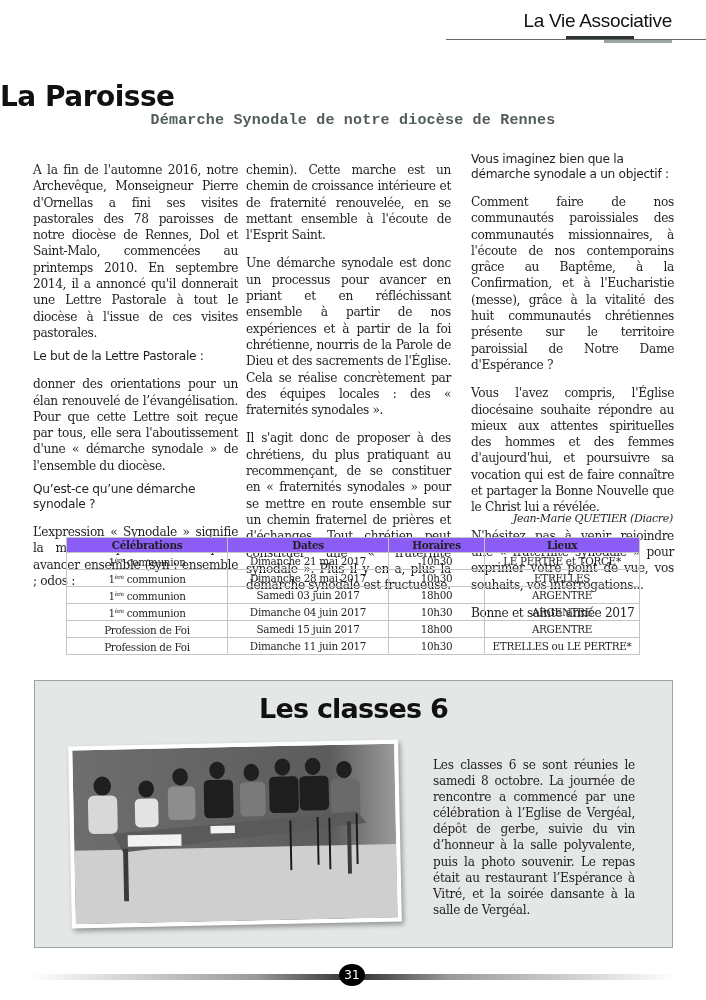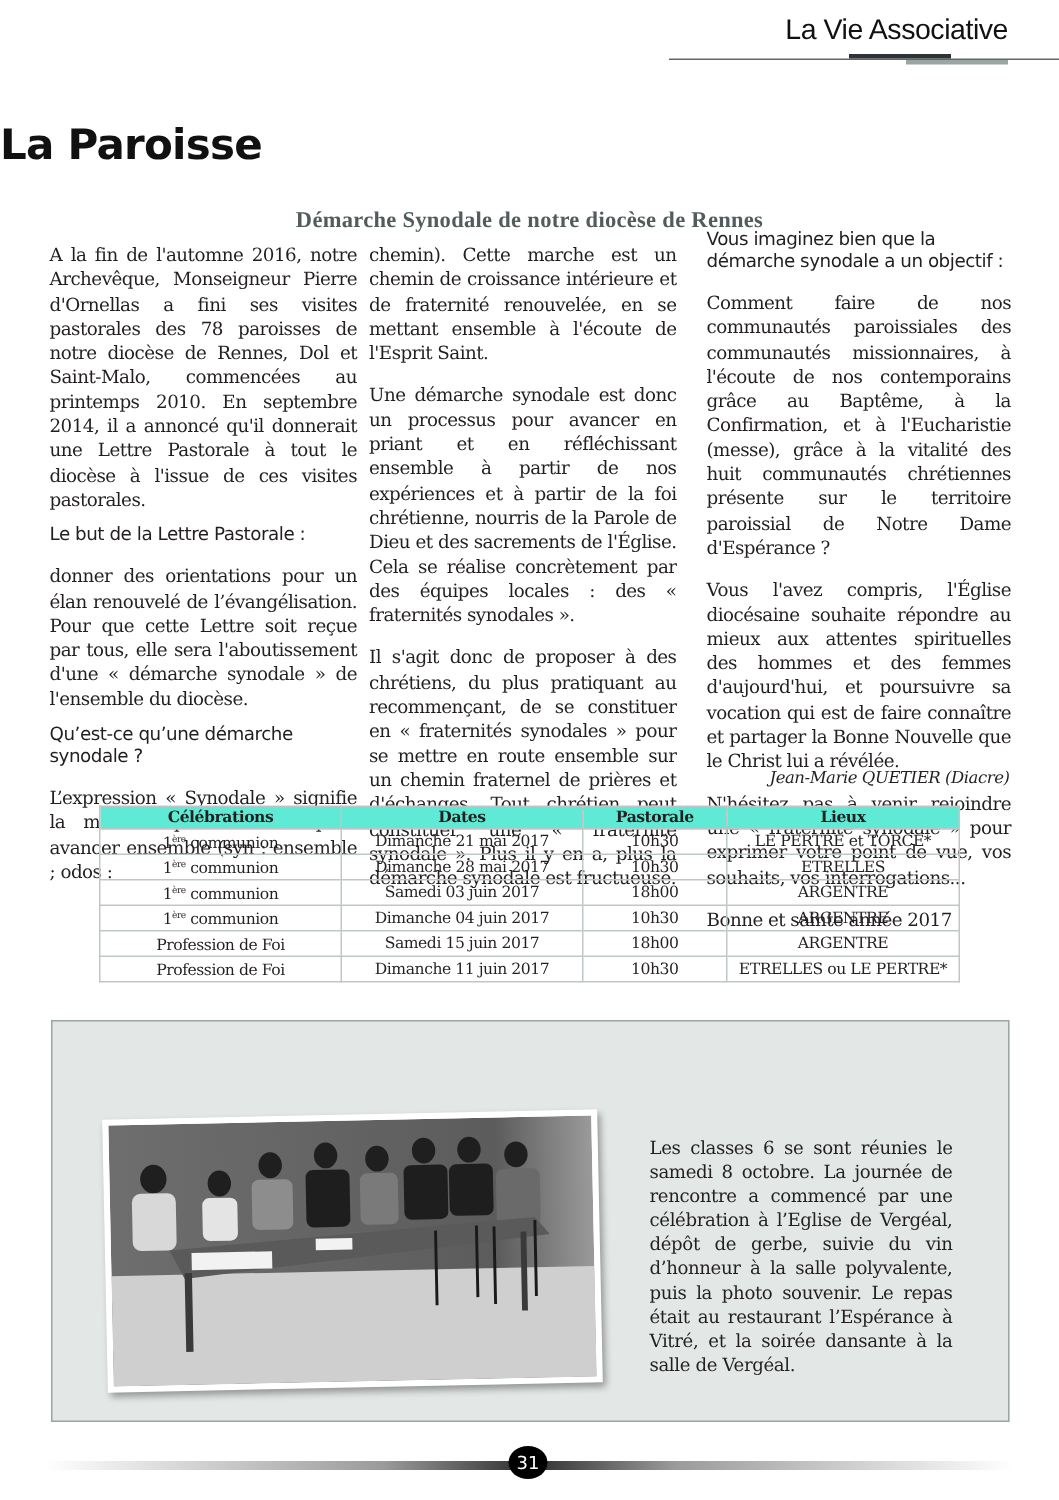--- a/index.html
+++ b/index.html
@@ -9,39 +9,39 @@
   
   .hdr-title { position:absolute; right:34px; top:10px; font-family:Liberation Sans, sans-serif;
                font-size:19px; color:#111; letter-spacing:-0.3px; }
   .hdr-line { position:absolute; left:446px; right:0; top:39px; height:1px; background:#666; }
   .hdr-bar-dark { position:absolute; left:566px; width:68px; top:36px; height:3px; background:#2d3436; }
   .hdr-bar-grey { position:absolute; left:604px; width:68px; top:40px; height:3px; background:#9aa6a4; }
 
   .main-title { position:absolute; left:0; right:0; top:80px; 
                 font-family:"DejaVu Sans", sans-serif; font-weight:bold; font-size:28px;
                 color:#111; letter-spacing:-0.5px; }
-  .sub-title { position:absolute; left:0; right:0; top:139px; text-align:center;
-               font-family:Liberation Serif, serif; font-weight:bold; font-size:15px;
+  .sub-title { position:absolute; left:0; right:0; top:112px; text-align:center;
+               font-family:Liberation Mono, monospace; font-weight:bold; font-size:15px;
                color:#525c5c; letter-spacing:0.2px; }
 
   .col { position:absolute; top:150px; font-size:12.2px; line-height:16.3px; text-align:justify;
          font-family:"DejaVu Serif", serif; letter-spacing:-0.35px; }
   .col p { margin:12px 0 8px 0; }
   .col h3 { margin:2px 0 4px 0; font-family:"DejaVu Sans", sans-serif; font-weight:normal;
             font-size:12.2px; line-height:15px; letter-spacing:-0.3px; text-align:left; }
   .col1 { left:33px; width:205px; }
   .col2 { left:246px; width:205px; }
   .col3 { left:471px; width:203px; }
   .signature { position:absolute; right:33px; top:512px; font-style:italic; font-size:11px; letter-spacing:-0.3px; }
 
   
   table.cel { position:absolute; left:66px; top:537px; width:574px; border-collapse:collapse;
               font-family:"DejaVu Serif", serif; font-size:10.4px; letter-spacing:-0.3px; }
   table.cel th, table.cel td { border:1px solid #bfc7c6; text-align:center; padding:0; height:14.3px; line-height:14px; }
-  table.cel th { background:#5eead4; font-weight:bold; }
+  table.cel th { background:#8b5cf6; font-weight:bold; }
   table.cel sup { font-size:6px; vertical-align:4px; }
 
   
   .box { position:absolute; left:34px; top:680px; width:637px; height:266px; background:#e3e7e6;
          border:1px solid #9aa6a4; border-top-width:1px; }
   .box-title { position:absolute; left:0; right:0; top:12px; text-align:center;
                font-family:"DejaVu Sans", sans-serif; font-weight:bold; font-size:27px; color:#111;
                letter-spacing:-0.8px; }
   .photo { position:absolute; left:35px; top:62px; width:330px; height:182px; background:#fff;
            transform:rotate(-1.2deg); box-shadow:2px 3px 5px rgba(0,0,0,0.35); padding:4px; box-sizing:border-box; }
@@ -89,21 +89,21 @@
   <p style="text-align:left">Bonne et sainte année 2017</p>
 </div>
 
 <div class="signature">Jean-Marie QUETIER (Diacre)</div>
 
 <table class="cel">
   <thead>
     <tr>
       <th style="width:160px">Célébrations</th>
       <th style="width:160px">Dates</th>
-      <th style="width:95px">Pastorale</th>
+      <th style="width:95px">Horaires</th>
       <th>Lieux</th>
     </tr>
   </thead>
   <tbody id="cel-body">
       <tr>
         <td><span>1</span><sup>ère</sup><span> communion</span></td>
         <td>Dimanche 21 mai 2017</td>
         <td>10h30</td>
         <td>LE PERTRE et TORCE*</td>
       </tr>
@@ -134,20 +134,21 @@
       <tr>
         <td><span></span><sup></sup><span>Profession de Foi</span></td>
         <td>Dimanche 11 juin 2017</td>
         <td>10h30</td>
         <td>ETRELLES ou LE PERTRE*</td>
       </tr>
     </tbody>
 </table>
 
 <div class="box">
+  <div class="box-title">Les classes 6</div>
   <div class="photo">
     <svg viewBox="0 0 330 182" preserveAspectRatio="none">
       <defs>
         <linearGradient id="wall" x1="0" y1="0" x2="1" y2="0">
           <stop offset="0" stop-color="#6e6e6e"></stop>
             <stop offset="0.8" stop-color="#5c5c5c"></stop>
             <stop offset="1" stop-color="#9a9a9a"></stop>
         </linearGradient>
       </defs>
       <rect x="0" y="0" width="330" height="182" fill="url(#wall)"></rect>

